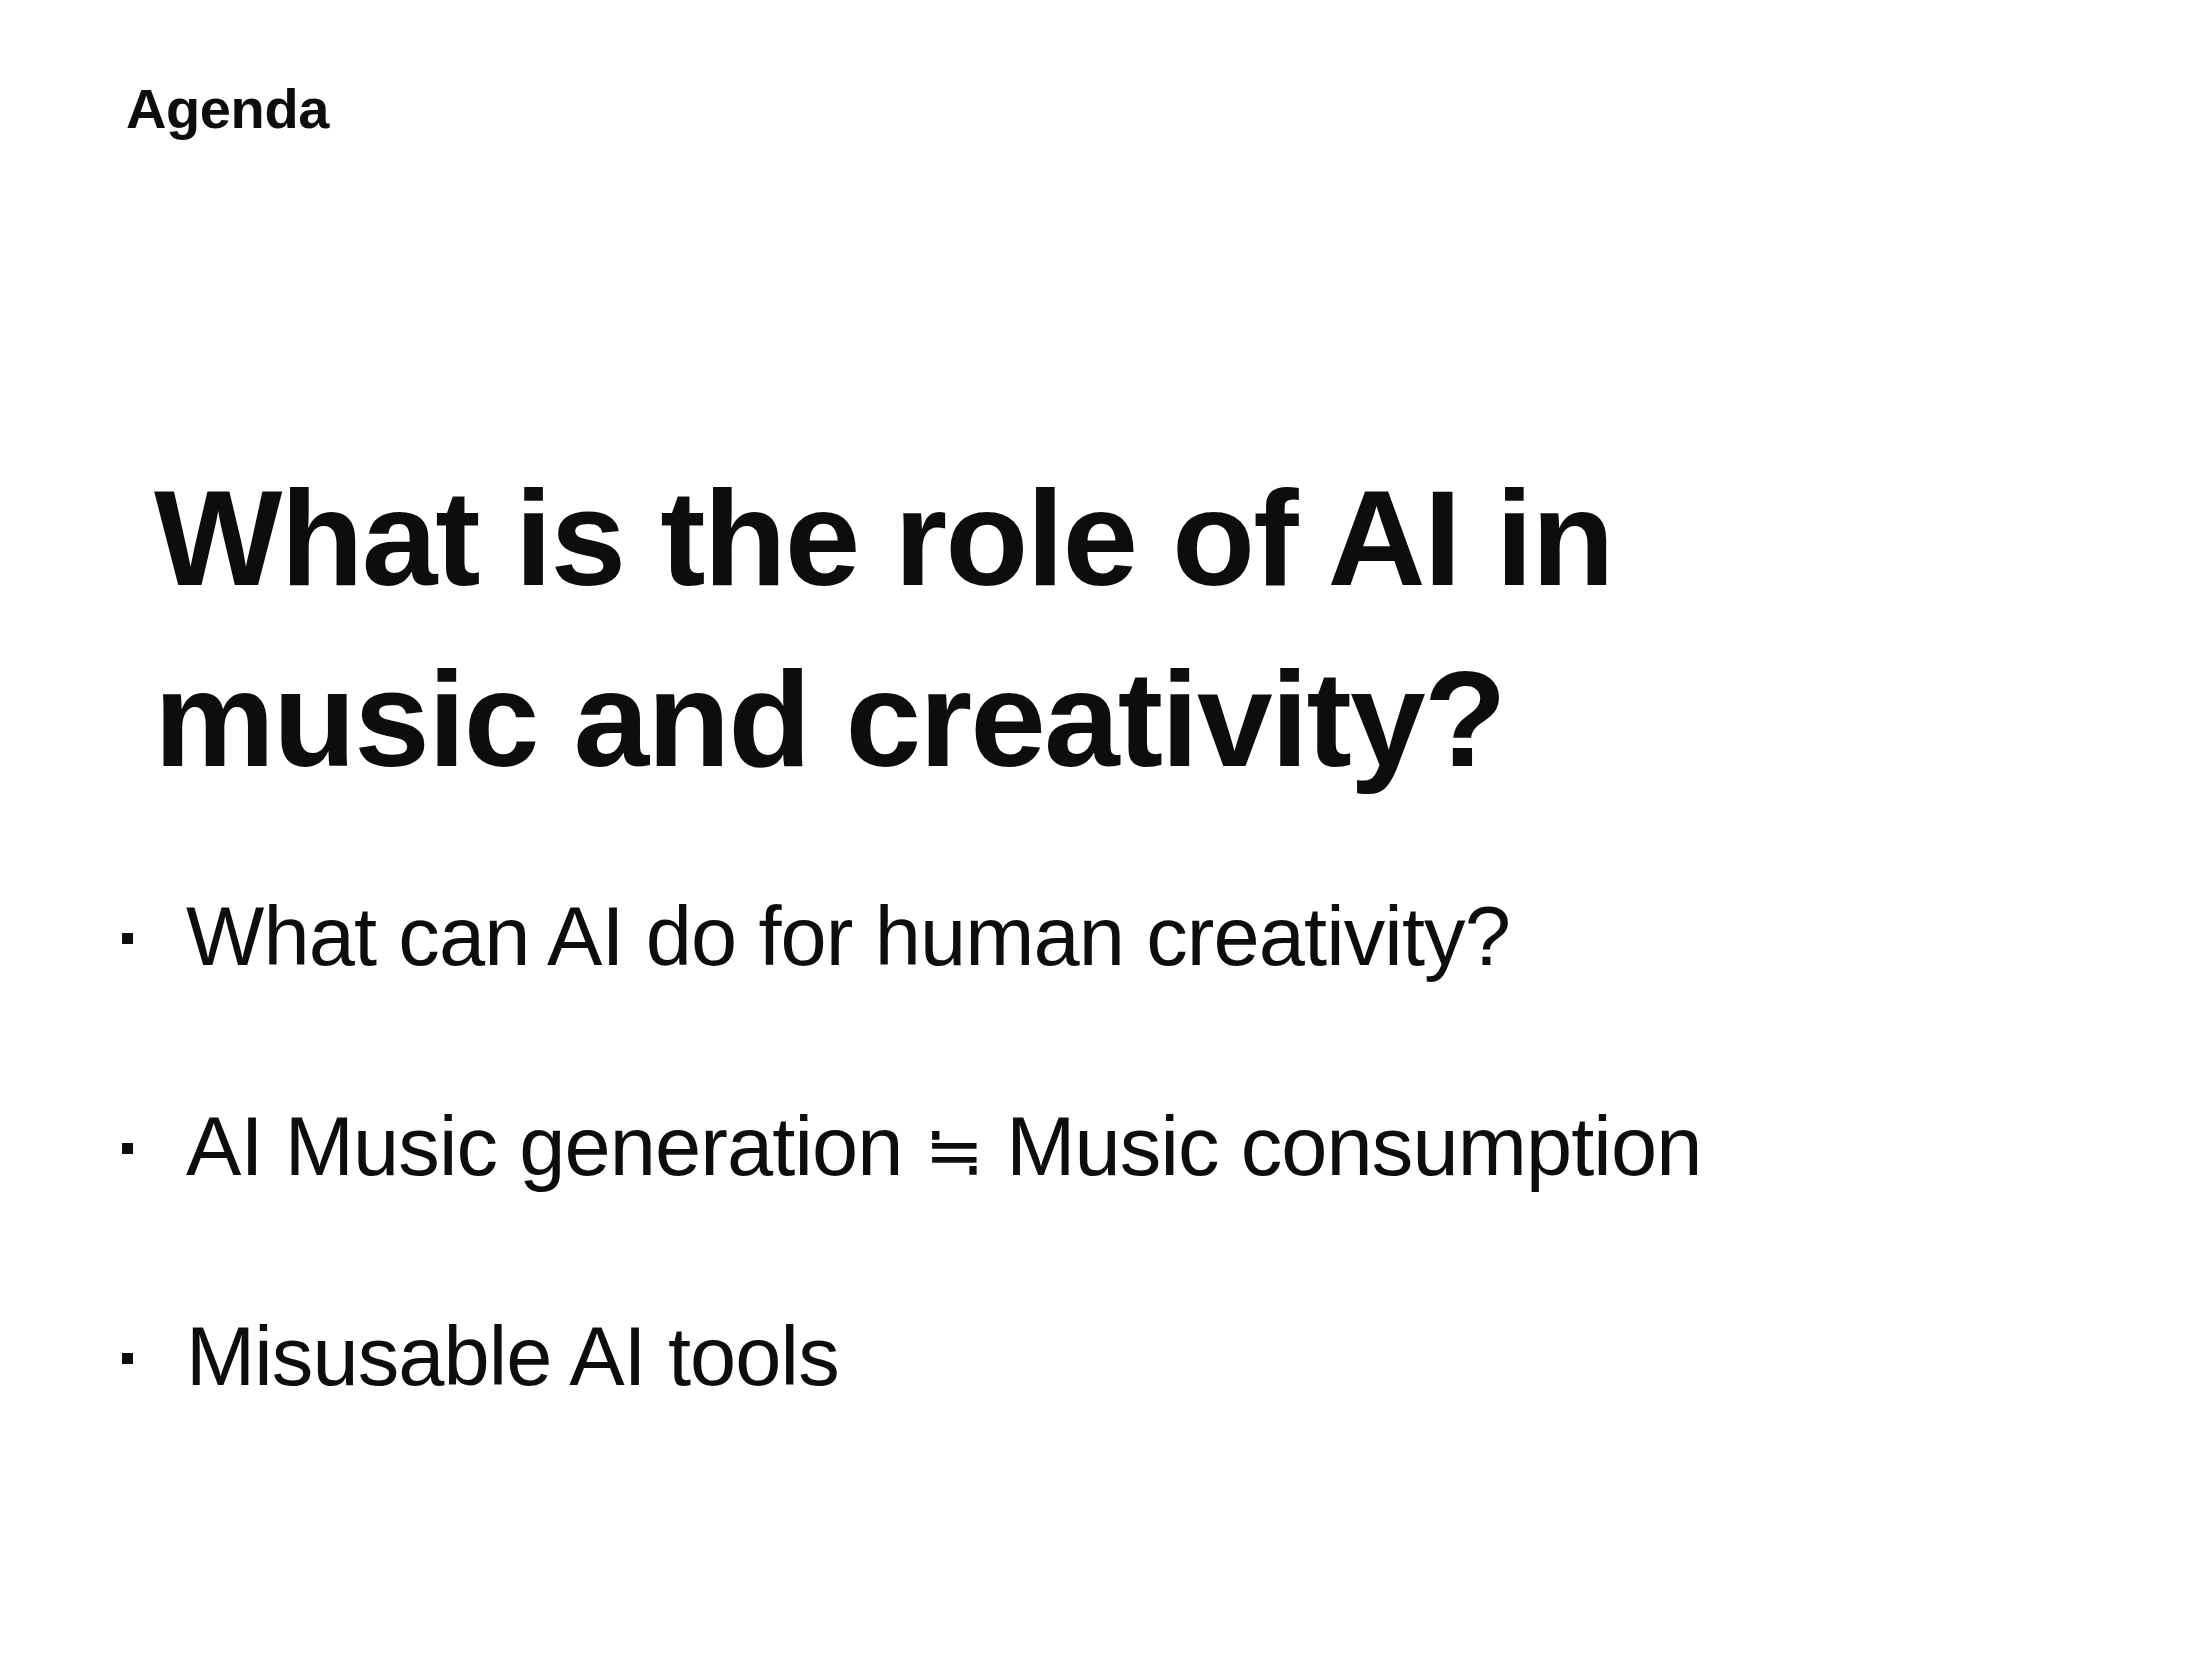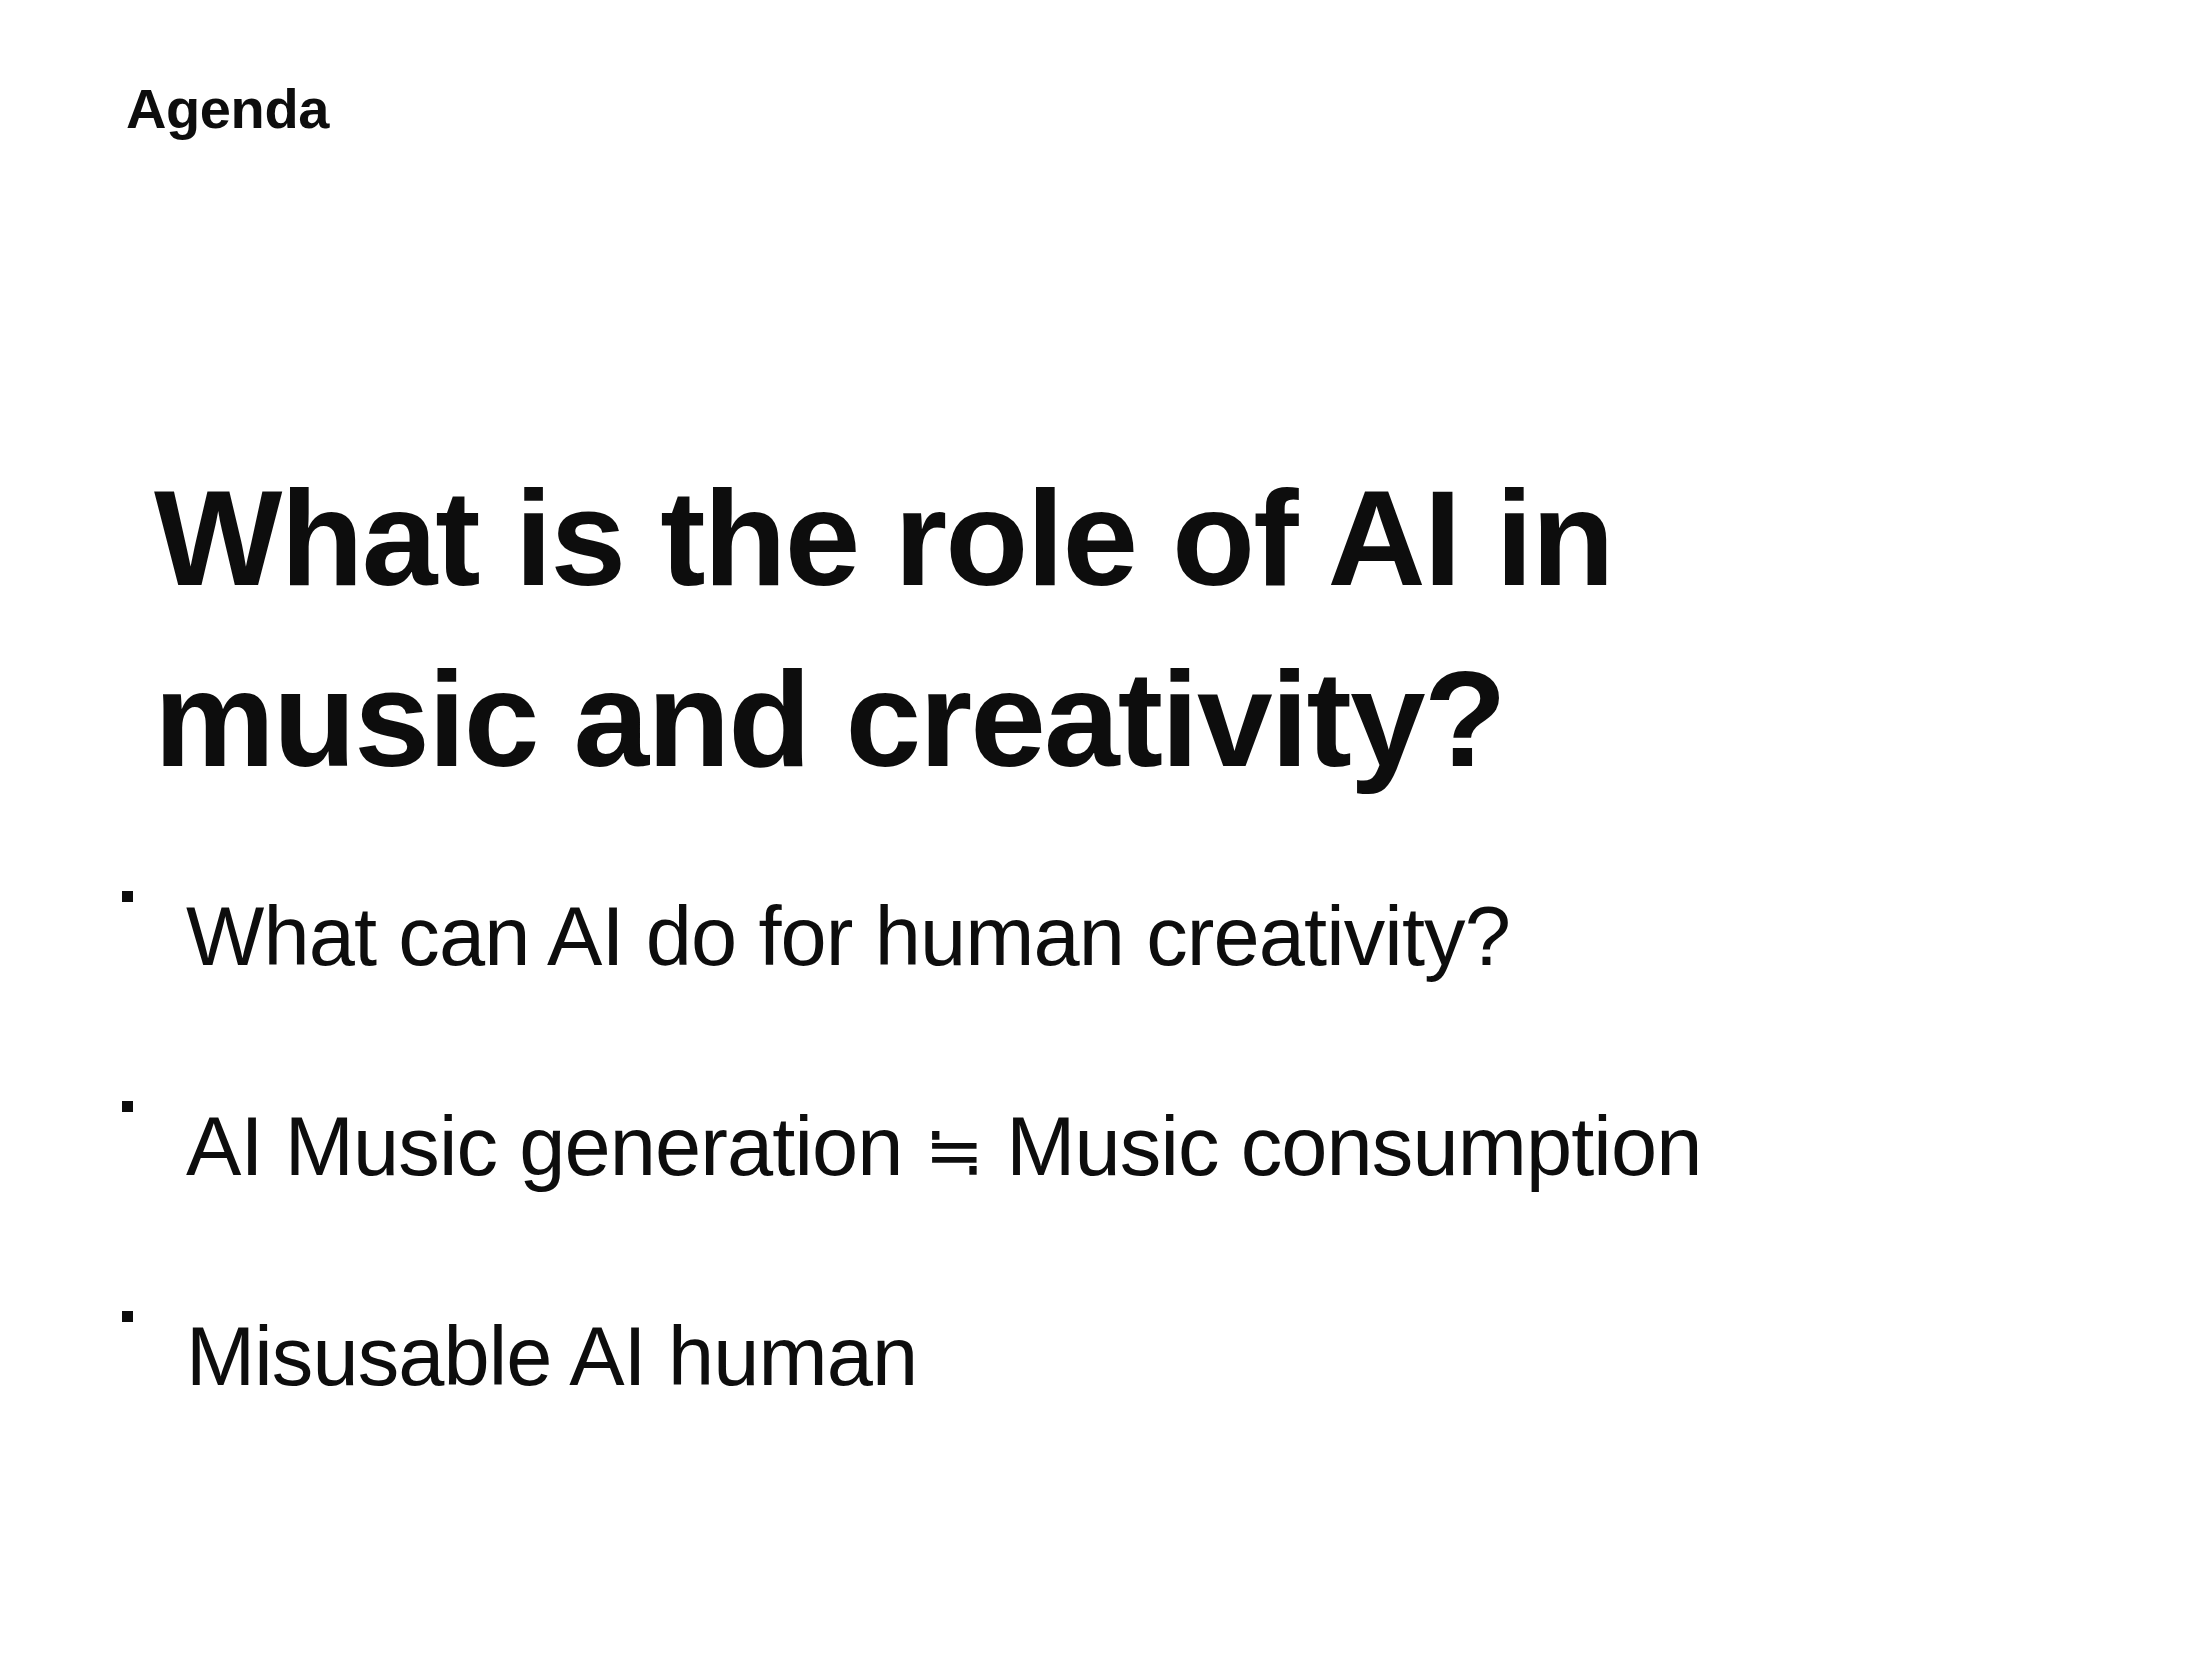--- a/index.html
+++ b/index.html
@@ -57,20 +57,21 @@
     left: 122px;
     top: 888px;
     width: 1938px;
     list-style: none;
     margin: 0;
     padding: 0;
   }
   .bullet-item {
     position: relative;
     display: flex;
+    align-items: center;
     min-height: 85px;
     margin-bottom: 112px;
     padding-left: 0;
   }
   .bullet-item:last-child {
     margin-bottom: 0;
   }
   .bullet-marker {
     flex: 0 0 auto;
     width: 11px;
@@ -115,19 +116,19 @@
 
     <li class="bullet-item">
       <span class="bullet-marker"></span>
       <span class="bullet-text">
         <span>AI Music generation </span><span class="approx">≒</span><span> Music consumption</span>
       </span>
     </li>
 
     <li class="bullet-item">
       <span class="bullet-marker"></span>
-      <span class="bullet-text">Misusable AI human</span>
+      <span class="bullet-text">Misusable AI tools</span>
     </li>
 
   </ul>
 
 </div>
 
 
 </body></html>

